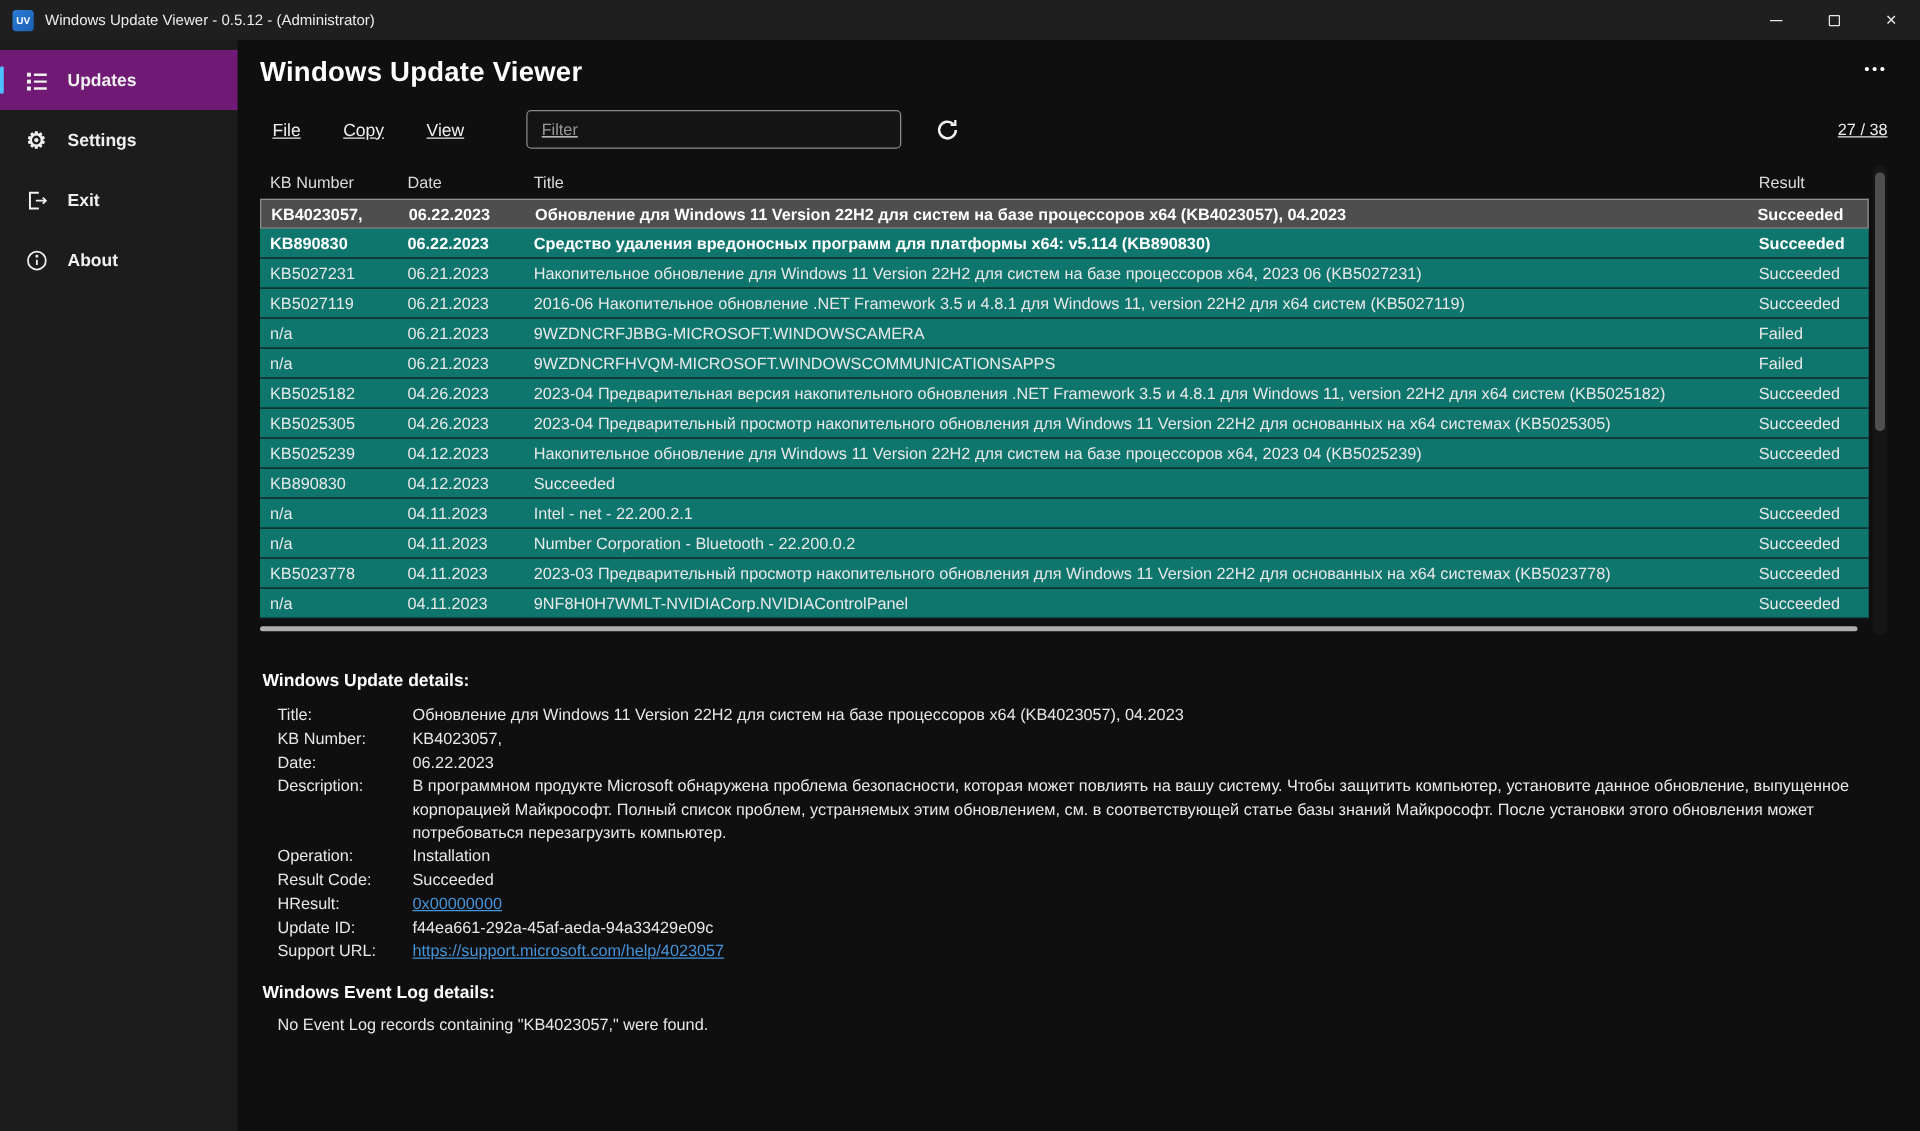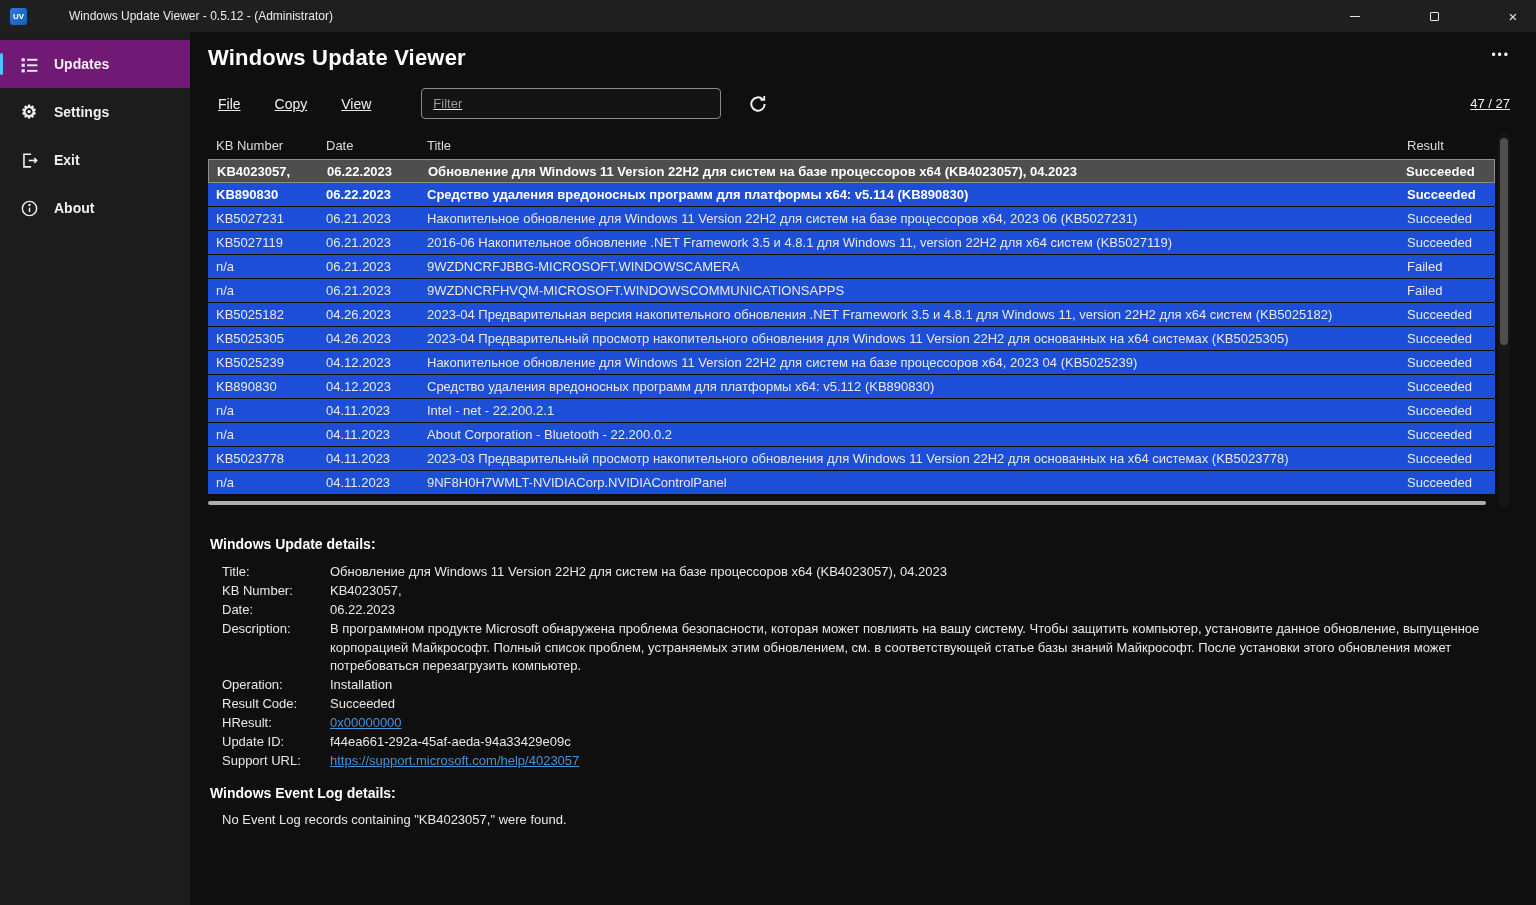--- a/index.html
+++ b/index.html
@@ -3,21 +3,21 @@
 <meta charset="utf-8">
 <style>
   * { box-sizing: border-box; margin: 0; padding: 0; }
   html, body { width: 1536px; height: 905px; overflow: hidden; }
   body {
     background: #0f0f0f;
     color: #e8e8e8;
     font-family: "Liberation Sans", sans-serif;
   }
   
-  .titlebar { height: 32px; background: #1f1f1f; display: flex; align-items: center; gap: 33px; }
+  .titlebar { height: 32px; background: #1f1f1f; display: flex; align-items: center; }
   .app-icon {
     width: 17px; height: 17px; border-radius: 3px; margin: 0 9px 0 10px;
     background: linear-gradient(135deg, #2b7cd3, #1a5fb4);
     display: flex; align-items: center; justify-content: center;
     font-size: 8px; font-weight: bold; color: #fff;
   }
   .tb-title { font-size: 12px; color: #ececec; }
   .tb-spacer { flex: 1; }
   .tb-btn { width: 46px; height: 32px; display: flex; align-items: center; justify-content: center; color: #e8e8e8; cursor: default; }
   .min-glyph { width: 10px; height: 1px; background: #e8e8e8; display: block; }
@@ -57,21 +57,21 @@
   .refresh-btn { margin-left: 24px; width: 26px; height: 26px; display: flex; align-items: center; justify-content: center; cursor: default; }
   .spacer { flex: 1; }
   .count { font-size: 13px; color: #f0f0f0; }
 
   
   .table-zone { display: flex; margin-top: 13px; }
   .grid { flex: 1; min-width: 0; }
   .thead { display: flex; height: 27px; align-items: center; font-size: 13px; color: #dcdcdc; }
   .row {
     display: flex; height: 24px; align-items: center; font-size: 13px;
-    background: #1d4ed8; border-bottom: 1px solid #101010; cursor: default;
+    background: #0f766e; border-bottom: 1px solid #101010; cursor: default;
   }
   .row.bold { font-weight: bold; color: #fff; }
   .row.selected { background: #4e4e4e; border: 1px solid #8f8f8f; }
   .c { padding-left: 8px; white-space: nowrap; overflow: hidden; }
   .col-kb { width: 110px; flex-shrink: 0; }
   .col-date { width: 101px; flex-shrink: 0; }
   .col-title { flex: 1; min-width: 0; }
   .col-result { width: 96px; flex-shrink: 0; }
 
   .vscroll { width: 12px; margin-left: 3px; position: relative; background: #161616; border-radius: 6px; }
@@ -166,21 +166,21 @@
       <span class="menu">Copy</span>
       <span class="menu">View</span>
       <input class="filter" placeholder="Filter" style="">
       <span class="refresh-btn">
         <svg width="20" height="20" viewBox="0 0 24 24" fill="none" stroke="#f0f0f0" stroke-width="2.4">
             <path d="M20 12a8 8 0 1 1-2.5-5.8"></path>
             <path d="M19.5 2.5v4.5h-4.5" stroke-width="2.2"></path>
           </svg>
       </span>
       <span class="spacer"></span>
-      <span class="count">47 / 27</span>
+      <span class="count">27 / 38</span>
     </div>
 
     <div class="table-zone">
       <div class="grid">
         <div class="thead">
           <span class="c col-kb">KB Number</span>
           <span class="c col-date">Date</span>
           <span class="c col-title">Title</span>
           <span class="c col-result">Result</span>
         </div>
@@ -235,33 +235,32 @@
         </div>
         <div class="row">
           <span class="c col-kb">KB5025239</span>
             <span class="c col-date">04.12.2023</span>
             <span class="c col-title">Накопительное обновление для Windows 11 Version 22H2 для систем на базе процессоров x64, 2023 04 (KB5025239)</span>
             <span class="c col-result">Succeeded</span>
         </div>
         <div class="row">
           <span class="c col-kb">KB890830</span>
             <span class="c col-date">04.12.2023</span>
-            <span class="c col-title">Средство удаления вредоносных программ для платформы x64: v5.112 (KB890830)</span>
             <span class="c col-result">Succeeded</span>
         </div>
         <div class="row">
           <span class="c col-kb">n/a</span>
             <span class="c col-date">04.11.2023</span>
             <span class="c col-title">Intel - net - 22.200.2.1</span>
             <span class="c col-result">Succeeded</span>
         </div>
         <div class="row">
           <span class="c col-kb">n/a</span>
             <span class="c col-date">04.11.2023</span>
-            <span class="c col-title">About Corporation - Bluetooth - 22.200.0.2</span>
+            <span class="c col-title">Number Corporation - Bluetooth - 22.200.0.2</span>
             <span class="c col-result">Succeeded</span>
         </div>
         <div class="row">
           <span class="c col-kb">KB5023778</span>
             <span class="c col-date">04.11.2023</span>
             <span class="c col-title">2023-03 Предварительный просмотр накопительного обновления для Windows 11 Version 22H2 для основанных на x64 системах (KB5023778)</span>
             <span class="c col-result">Succeeded</span>
         </div>
         <div class="row">
           <span class="c col-kb">n/a</span>

